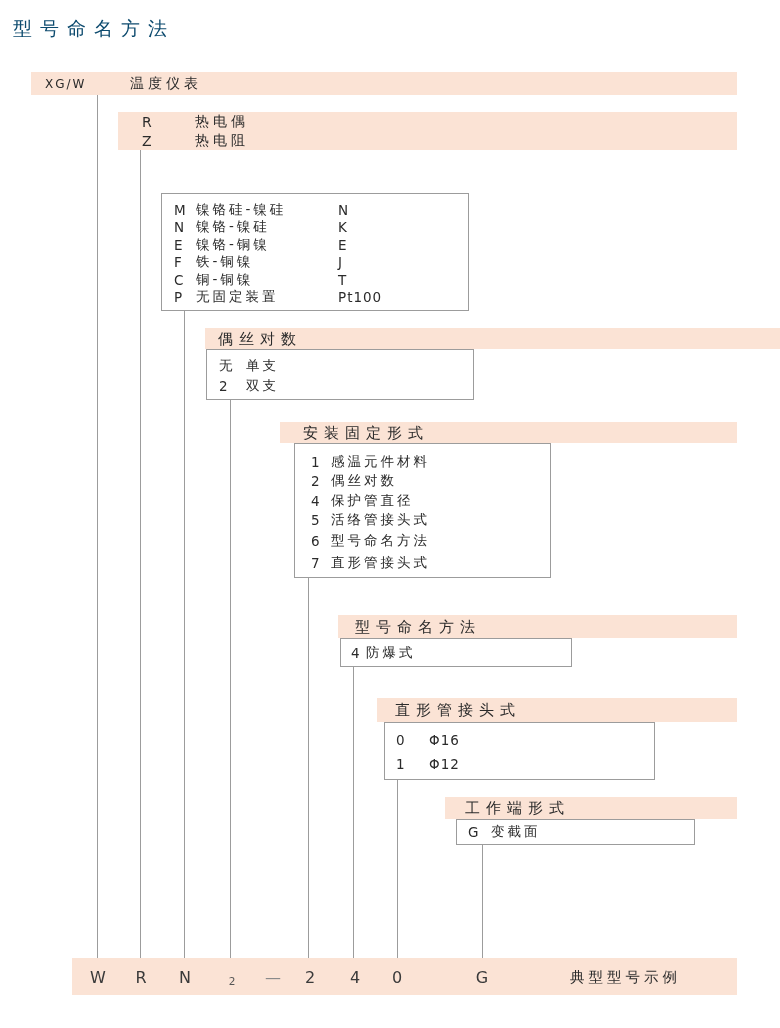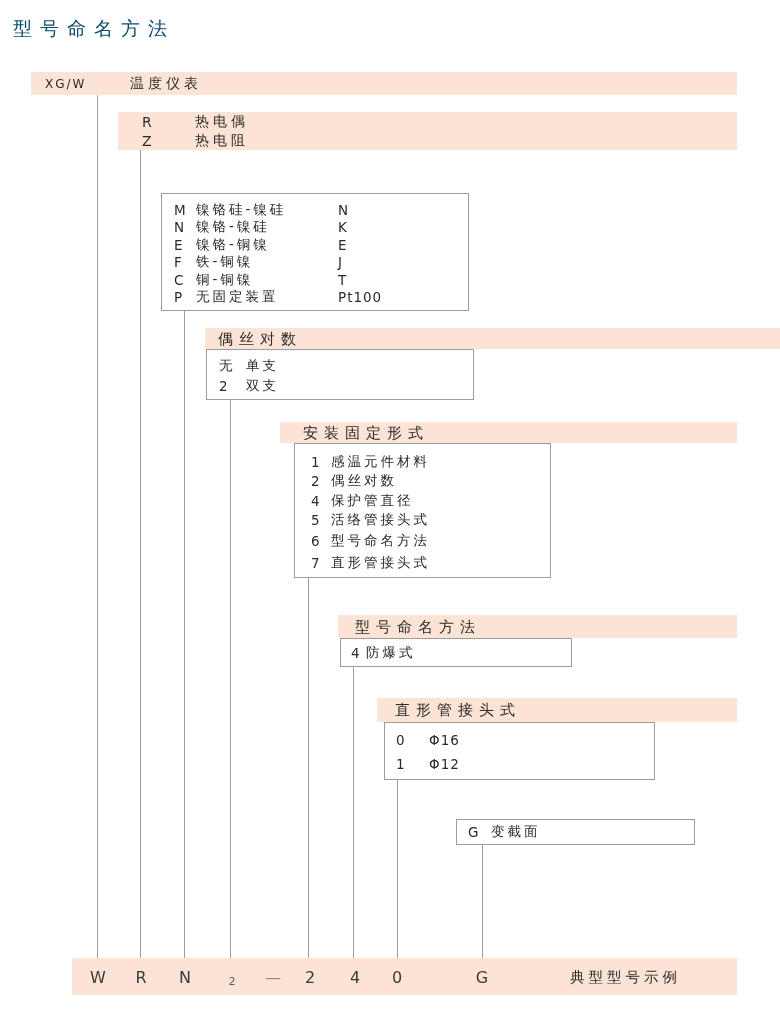--- a/index.html
+++ b/index.html
@@ -246,20 +246,23 @@
     <div class="trow" style="height:24px">
       <span class="c1" style="width:33px">0</span>
       <span class="c3">Φ16</span>
     </div>
     <div class="trow" style="height:24px">
       <span class="c1" style="width:33px">1</span>
       <span class="c3">Φ12</span>
     </div>
   </div>
 
+  <div class="bar" style="left:445px;top:797px;width:292px;height:22px">
+    <span class="t hdr" style="left:20px">工作端形式</span>
+  </div>
   <div class="box" style="left:456px;top:819px;width:239px;height:26px;padding-left:11px">
     <div class="trow" style="height:24px">
       <span class="c1" style="width:23px">G</span>
       <span class="c2">变截面</span>
     </div>
   </div>
 
   <div class="exbar">
     <span class="exch" style="left:26px">W</span>
     <span class="exch" style="left:69px">R</span>

